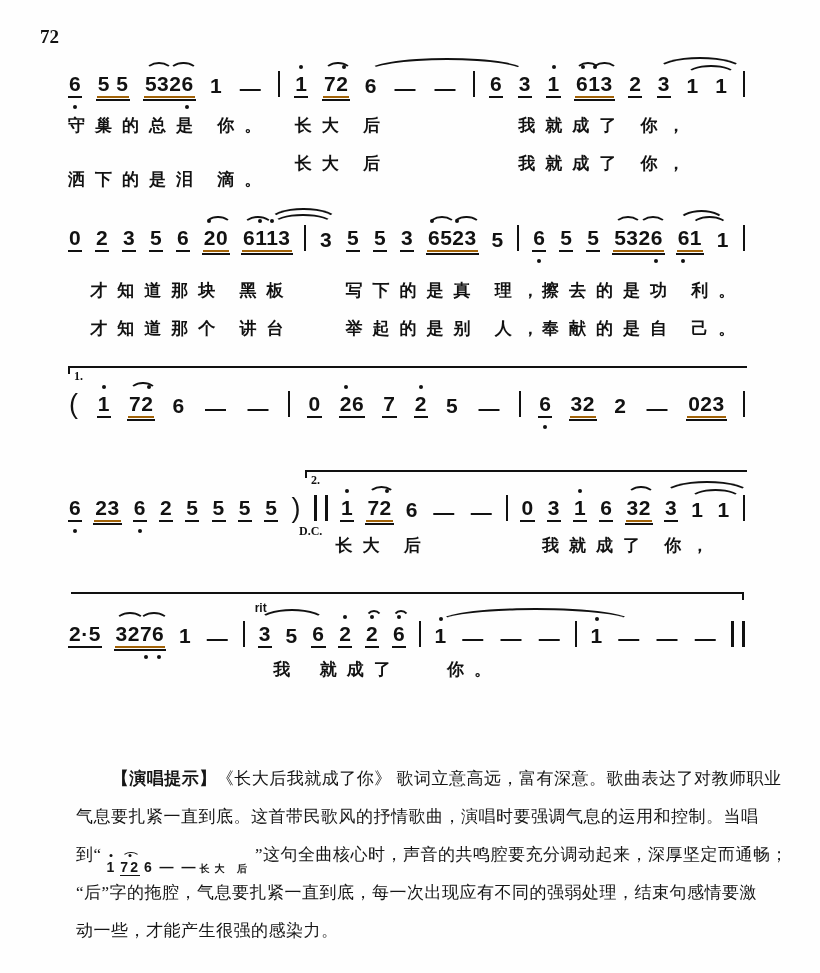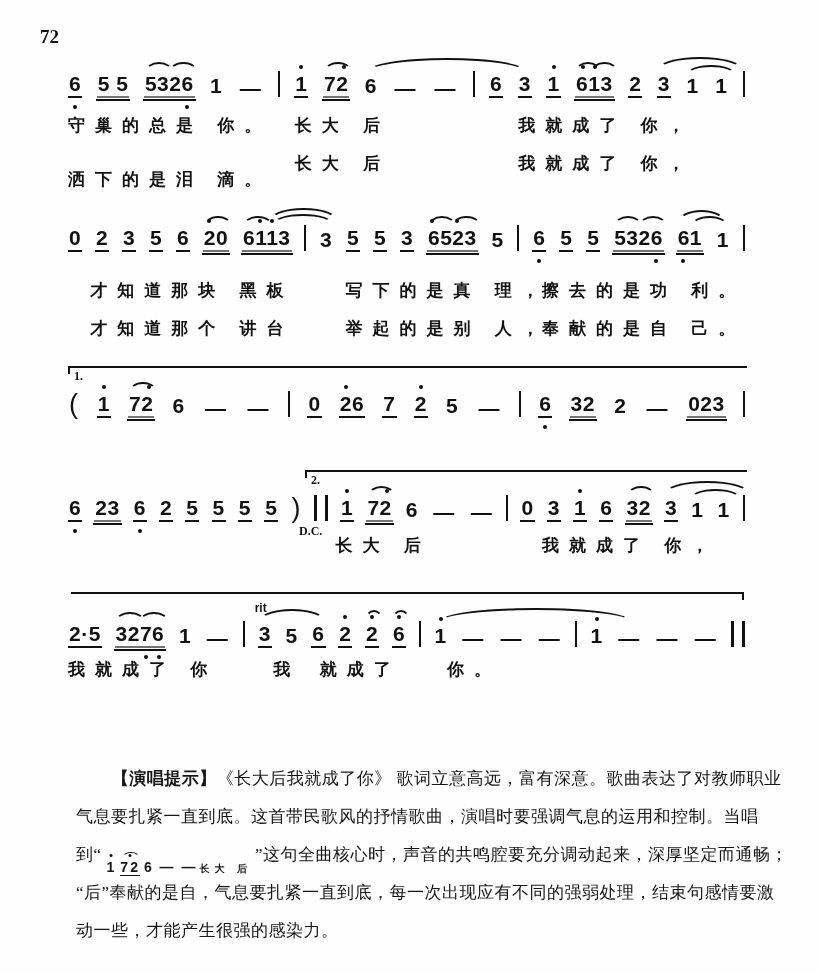--- a/index.html
+++ b/index.html
@@ -5,21 +5,21 @@
   html,body{margin:0;padding:0;}
   body{width:820px;height:973px;position:relative;background:#fefefe;color:#121212;overflow:hidden;
        font-family:"Liberation Serif",serif;}
   .pgno{position:absolute;left:40px;top:26px;font:bold 19px "Liberation Serif",serif;}
   .system{position:absolute;left:68px;width:677px;}
   .noterow{position:relative;display:flex;justify-content:space-between;align-items:flex-end;
            height:34px;font:bold 21px "Liberation Sans",sans-serif;}
   .tok{position:relative;display:inline-block;line-height:1;}
   .t{display:inline-block;position:relative;padding:0 1px 2px;letter-spacing:0.5px;}
   .u1{border-bottom:2px solid #111;}
-  .u2{border-bottom:2px solid #737373;text-align:right;}
+  .u2{border-bottom:2px solid #a16207;text-align:right;}
   .u2::after{content:"";position:absolute;left:-1px;right:-1px;bottom:-5px;height:2px;background:#111;}
   .dot{position:absolute;width:4px;height:4px;border-radius:50%;background:#111;transform:translateX(-50%);}
   .da{top:-8px;}
   .db{bottom:-11px;}
   .arc{position:absolute;height:8px;top:-11px;border-top:2px solid #111;border-left:2px solid transparent;
        border-right:2px solid transparent;border-radius:50%/100% 100% 0 0;}
   .sup{position:absolute;top:-22px;left:-3px;font:bold 12px "Liberation Sans",sans-serif;font-style:normal;}
   .bar{width:2px;height:26px;background:#111;margin-bottom:1px;}
   .dbar{width:8px;height:26px;border-left:3px solid #111;border-right:3px solid #111;margin-bottom:1px;position:relative;}
   .dbar b{position:absolute;top:29px;left:-18px;font:bold 12px "Liberation Serif",serif;white-space:nowrap;}
@@ -207,29 +207,28 @@
       <span class="tok dash"><span class="t">—</span></span>
       <span class="bar"></span>
       <span class="tok"><span class="t">1</span><i class="dot da" style="left: 50%;"></i></span>
       <span class="tok dash"><span class="t">—</span></span>
       <span class="tok dash"><span class="t">—</span></span>
       <span class="tok dash"><span class="t">—</span></span>
       <span class="dbar"></span>
     </div>
 <div class="volta tr" style="left: 0.5%; width: 99%; top: -22px;"></div>
     <div class="lyr" style="margin-top: 10px;">
-      <span class="cell" style="left: 0%;">我就成了 你</span>
       <span class="cell" style="left: 30.3%;">我</span>
       <span class="cell" style="left: 37.2%;">就成了</span>
       <span class="cell" style="left: 56%;">你。</span>
     </div>
   </div>
 
 <div class="notes">
   <p class="pline l1"><b>【演唱提示】</b><span>《长大后我就成了你》 歌词立意高远，富有深意。歌曲表达了对教师职业</span></p>
   <p class="pline">气息要扎紧一直到底。这首带民歌风的抒情歌曲，演唱时要强调气息的运用和控制。当唱</p>
   <p class="pline"><span>到“</span><span class="mini">
         <span class="mn"><span class="seg dotted">1</span><span class="seg dotted p2"><i class="mArc"></i><span>72</span></span><span class="seg">6 — —</span></span>
         <span class="ml">长大 后</span>
       </span><span>”这句全曲核心时，声音的共鸣腔要充分调动起来，深厚坚定而通畅；</span></p>
-  <p class="pline">“后”奉献的是自，气息要扎紧一直到底，每一次出现应有不同的强弱处理，结束句感情要激</p>
+  <p class="pline">“后”字的拖腔，气息要扎紧一直到底，每一次出现应有不同的强弱处理，结束句感情要激</p>
   <p class="pline">动一些，才能产生很强的感染力。</p>
 </div>
 
 </body></html>

